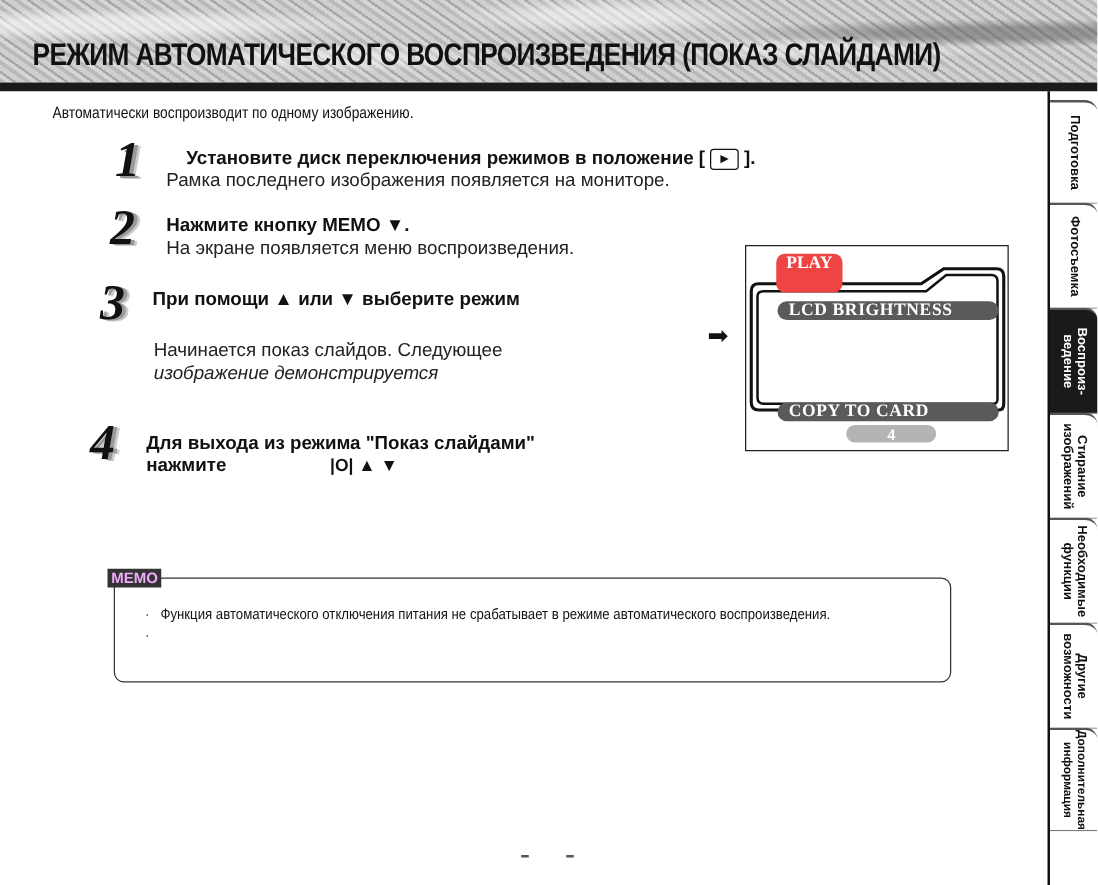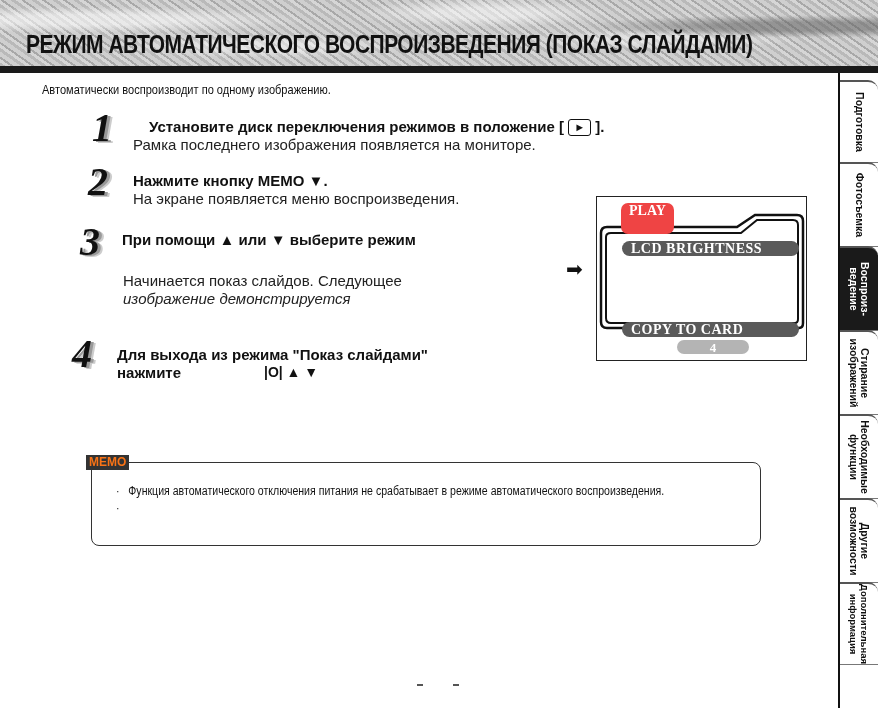--- a/index.html
+++ b/index.html
@@ -24,21 +24,21 @@
   .screen { position:absolute; left:596px; top:196px; width:209px; height:163px; border:1px solid #222; background:#fff; }
   .folder-svg { position:absolute; left:0; top:0; }
   .pill { position:absolute; height:15px; border-radius:8px; font-family:"Liberation Serif", serif; font-weight:bold; font-size:14px; line-height:16px; color:#fff; padding-left:9px; letter-spacing:0.5px; white-space:nowrap; }
   .pill.dark { background:#5a5a5a; }
   .pill.light { background:#b4b4b4; }
   .play-label { position:absolute; left:24px; top:6px; height:31px; padding:0 8px; border-radius:7px; background:#ef4444; color:#fff; font-family:"Liberation Serif", serif; font-weight:bold; font-size:14px; line-height:16px; }
   .down-tri { position:absolute; right:10px; top:3px; width:0; height:0; border-left:12px solid transparent; border-right:12px solid transparent; border-top:10px solid #fff; }
   .page-pill { position:absolute; left:80px; top:143px; width:72px; height:14px; border-radius:7px; background:#b4b4b4; color:#fff; font-family:"Liberation Serif", serif; font-weight:bold; font-size:13px; text-align:center; line-height:15px; }
   .arrow { position:absolute; left:566px; top:259px; font-size:20px; line-height:20px; }
   .memo { position:absolute; left:91px; top:462px; width:668px; height:82px; border:1px solid #333; border-radius:8px; }
-  .memo-label { position:absolute; left:86px; top:455px; background:#333; color:#f97316; font-weight:bold; font-size:12px; padding:0 3px; line-height:15px; }
+  .memo-label { position:absolute; left:86px; top:455px; background:#333; color:#f0abfc; font-weight:bold; font-size:12px; padding:0 3px; line-height:15px; }
   .memo-item { position:absolute; font-size:12px; white-space:nowrap; transform:scaleX(0.88); transform-origin:left; }
   .tabs-line { position:absolute; left:838px; top:73px; width:2px; height:635px; background:#111; }
   .tab { position:absolute; left:840px; width:38px; border-top:2px solid #555; border-bottom:1px solid #777; border-top-right-radius:10px; background:#fff; }
   .tab.active { background:#1a1a1a; }
   .tab-label { position:absolute; left:50%; top:50%; transform:translate(-50%,-50%) rotate(90deg); font-weight:bold; font-size:10.5px; line-height:11px; text-align:center; white-space:nowrap; color:#111; }
   .tab.active .tab-label { color:#fff; }
   .footer-dash { position:absolute; top:684px; width:6px; height:1.5px; background:#555; }
 </style>
 </head>
 <body>

